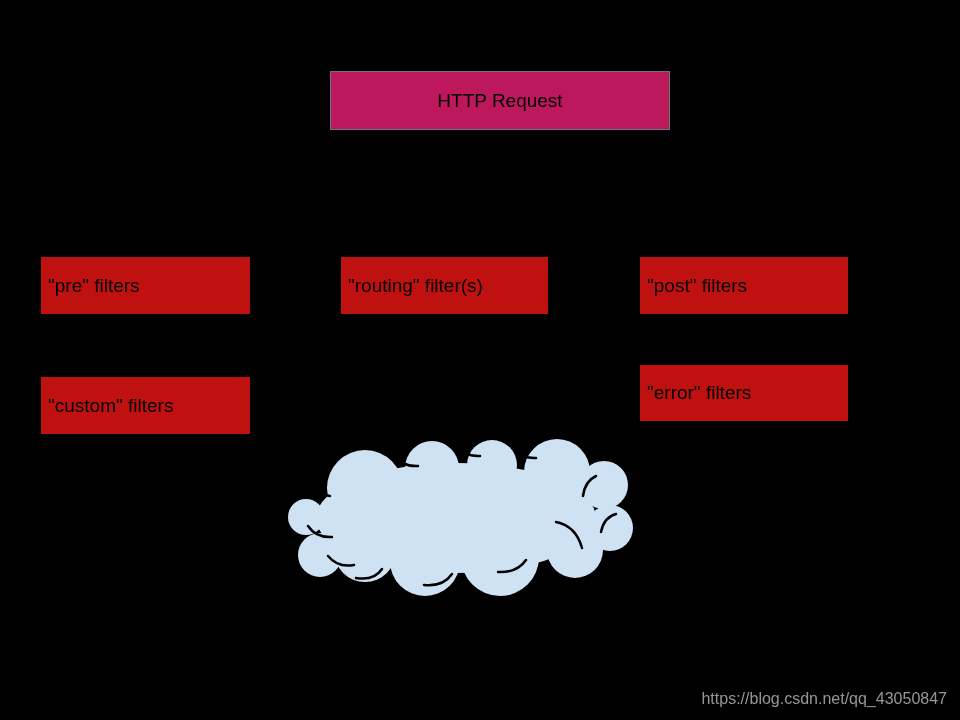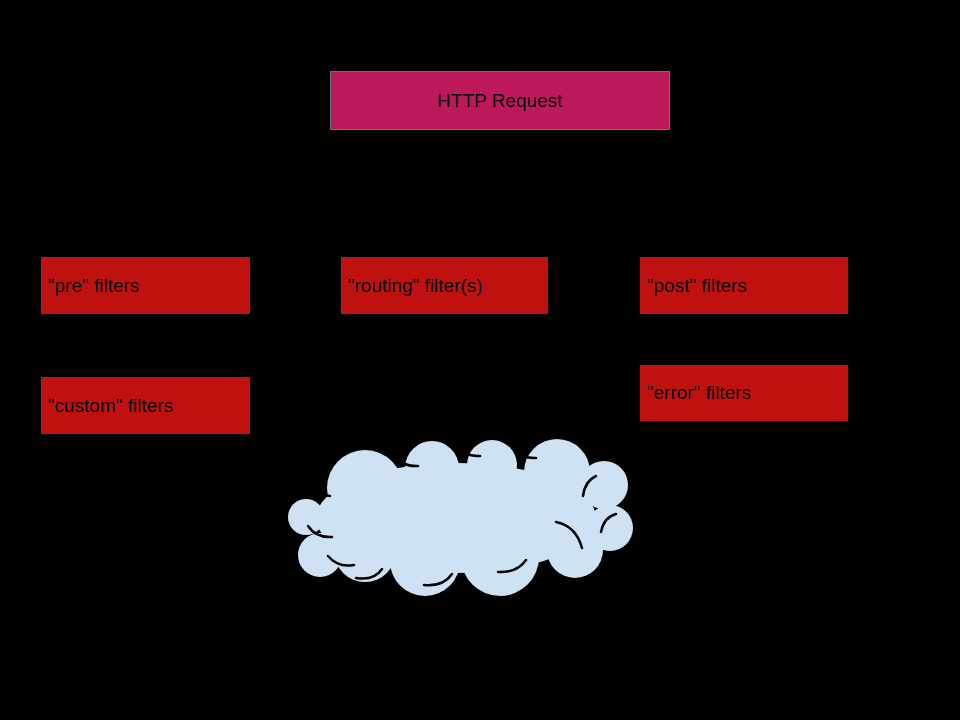--- a/index.html
+++ b/index.html
@@ -150,14 +150,15 @@
         <path d="M 310,38 Q 299,43 297,58"></path>
         <path d="M 330,76 Q 318,79 315,94"></path>
         <path d="M 270,84 Q 290,88 296,110"></path>
         <path d="M 240,122 Q 231,135 212,134"></path>
         <path d="M 166,136 Q 157,149 138,147"></path>
         <path d="M 96,131 Q 88,143 70,140"></path>
       </g>
     </svg>
   </div>
 
+  <div class="watermark">https://blog.csdn.net/qq_43050847</div>
 
 </div>
 
 </body></html>

